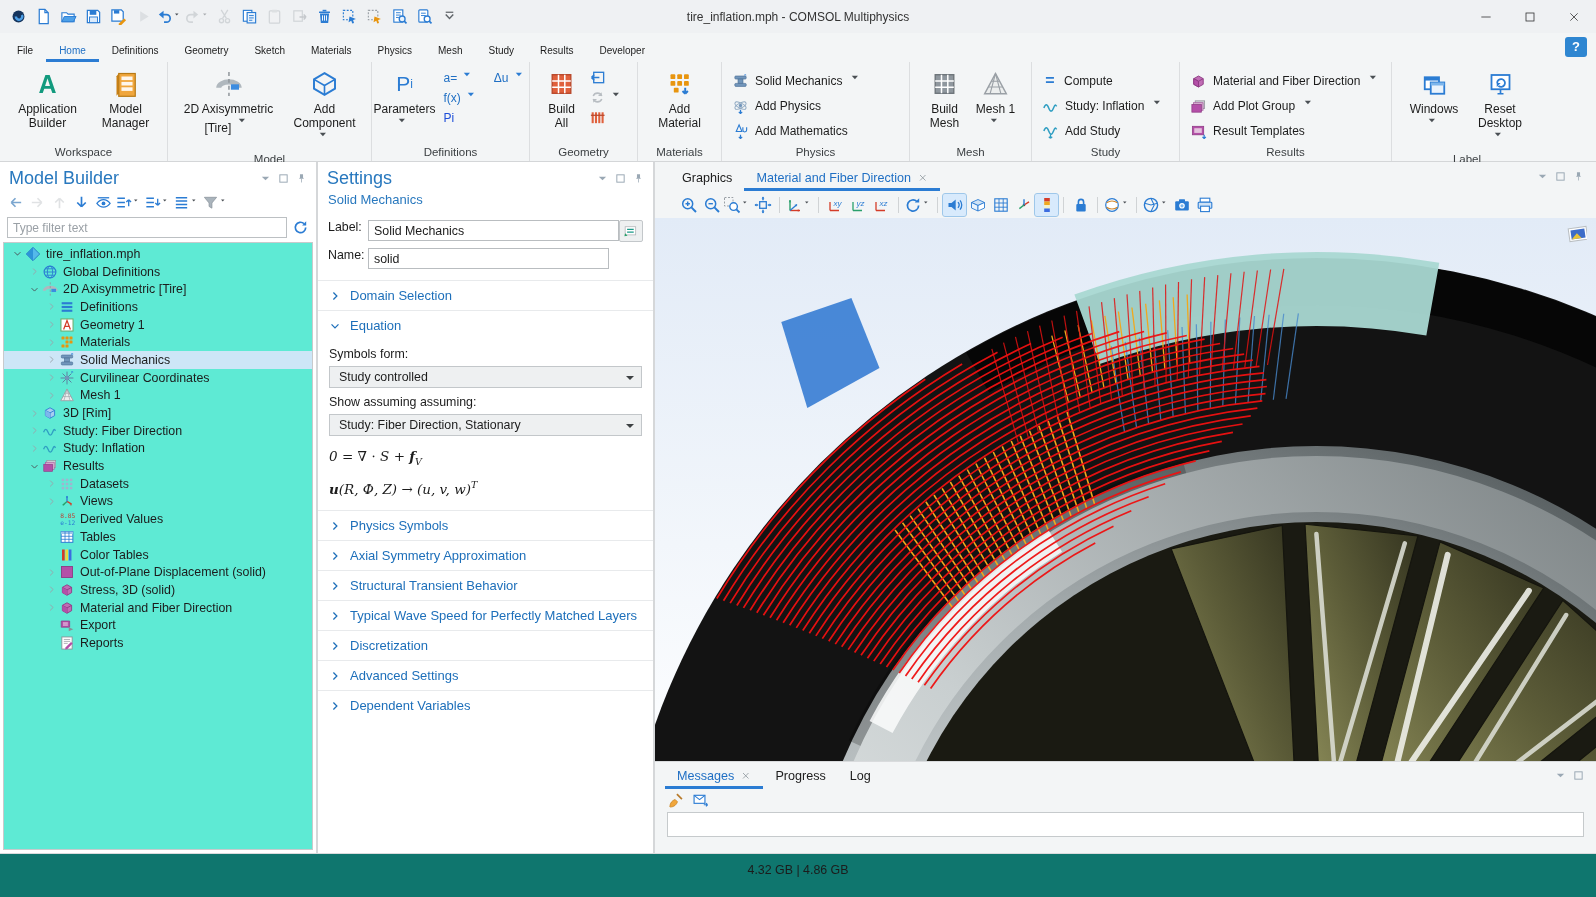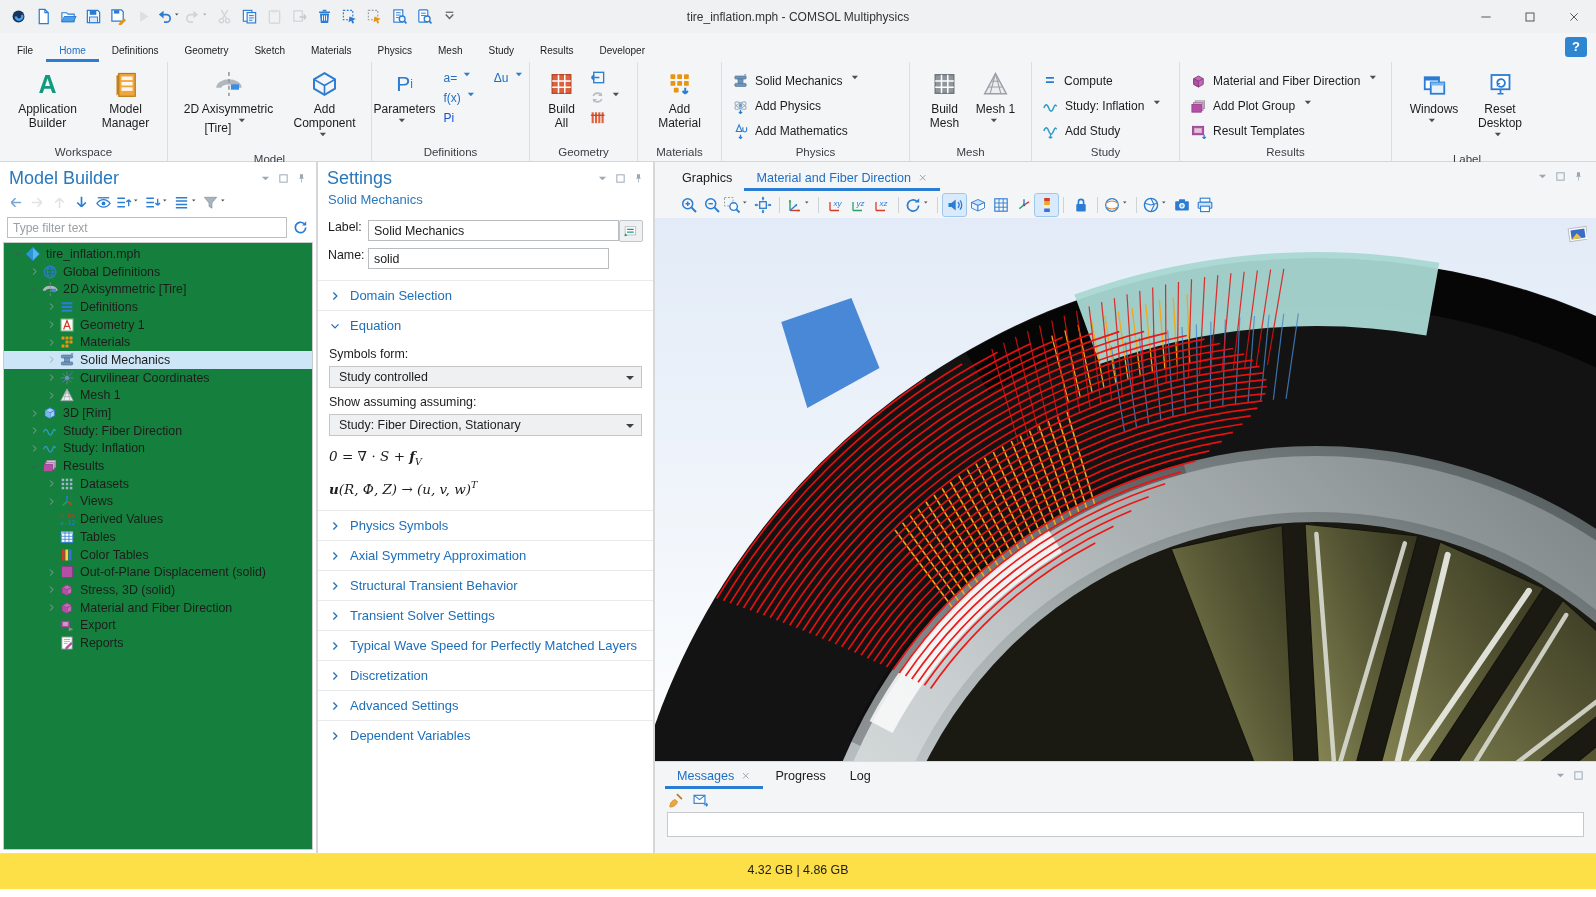--- a/index.html
+++ b/index.html
@@ -50,21 +50,21 @@
   .ptitle{font-size:18px;color:#2878be}
   .pico{margin-left:auto;display:flex;gap:7px;align-items:center}
 
   
   .mbtools{display:flex;align-items:center;gap:2px;padding:1px 5px;height:25px}
   .tibtn{height:20px;min-width:20px;display:flex;align-items:center;justify-content:center;gap:1px;border-radius:2px}
   .tibtn.dis{opacity:.4}
   .filterrow{display:flex;align-items:center;gap:5px;padding:2px 7px 4px}
   .filterinput{flex:1;height:21px;border:1px solid #bcc0c3;padding:0 5px;font-size:12px;color:#222;background:#fff;font-family:"Liberation Sans",sans-serif}
   .filterinput::placeholder{color:#9aa0a6}
-  .treebox{flex:1;border:1px solid #c8cacc;margin:0 3px 3px;overflow:hidden;background:#15803d;padding-top:2px}
+  .treebox{flex:1;border:1px solid #c8cacc;margin:0 3px 3px;overflow:hidden;background:#5eead4;padding-top:2px}
   .trow{display:flex;align-items:center;height:17.7px;font-size:12.4px;white-space:nowrap;cursor:default}
   .trow.sel{background:#cde6f7}
   .texp{width:15px;display:flex;justify-content:center;flex:none}
   .tico{width:15px;height:15px;margin:0 5px 0 0;flex:none;display:flex}
   .tico svg{width:100%;height:100%}
 
   
   .ssub{font-size:13px;color:#2878be;padding:2px 10px 10px}
   .frow{display:flex;padding:3px 10px;gap:0}
   .flabel{width:40px;font-size:12.4px;flex:none}
@@ -93,21 +93,21 @@
   #scene{position:absolute;inset:0;width:100%;height:100%}
   .vicon{position:absolute;top:7px;right:9px}
 
   
   .msgs{height:92px;background:#f3f5f6;border-top:1px solid #d9dbdd;display:flex;flex-direction:column}
   .msgtabs{display:flex;align-items:flex-end;height:27px;padding-left:10px;position:relative}
   .msgtools{display:flex;gap:8px;padding:3px 12px 1px;align-items:center}
   .msginput{margin:2px 12px 6px 12px;background:#fff;border:1px solid #c6cacc;height:25px}
 
   
-  .statusbar{height:36px;background:#fde047;border-top:1px solid #d9dbdd;display:flex;justify-content:center}
+  .statusbar{height:44px;background:#0f766e;border-top:1px solid #d9dbdd;display:flex;justify-content:center}
   .statusmem{font-size:12.4px;color:#1c1c1c;margin-top:9px}
 
   [data-icon]{display:inline-flex;width:16px;height:16px;align-items:center;justify-content:center;flex:none}
   [data-icon] svg{width:100%;height:100%}
   .i9{width:9px;height:9px}.i11{width:11px;height:11px}.i12{width:12px;height:12px}
   .i14{width:14px;height:14px}.i17{width:17px;height:17px}.i18{width:18px;height:18px}
   .i26{width:27px;height:27px}
 </style>
 </head>
 <body>
@@ -1271,28 +1271,20 @@
           </span>
           <span>Axial Symmetry Approximation</span>
         </div>
         <div class="sechead">
           <span data-icon="sec-right" class="i12">
             <svg viewBox="0 0 18 18" aria-hidden="true">
               <path d="M6.6 3.8 11.8 9l-5.2 5.2" fill="none" stroke="#1d6fba" stroke-width="1.9"></path>
             </svg>
           </span>
           <span>Structural Transient Behavior</span>
-        </div>
-        <div class="sechead">
-          <span data-icon="sec-right" class="i12">
-            <svg viewBox="0 0 18 18" aria-hidden="true">
-              <path d="M6.6 3.8 11.8 9l-5.2 5.2" fill="none" stroke="#1d6fba" stroke-width="1.9"></path>
-            </svg>
-          </span>
-          <span>Transient Solver Settings</span>
         </div>
         <div class="sechead">
           <span data-icon="sec-right" class="i12">
             <svg viewBox="0 0 18 18" aria-hidden="true">
               <path d="M6.6 3.8 11.8 9l-5.2 5.2" fill="none" stroke="#1d6fba" stroke-width="1.9"></path>
             </svg>
           </span>
           <span>Typical Wave Speed for Perfectly Matched Layers</span>
         </div>
         <div class="sechead">

